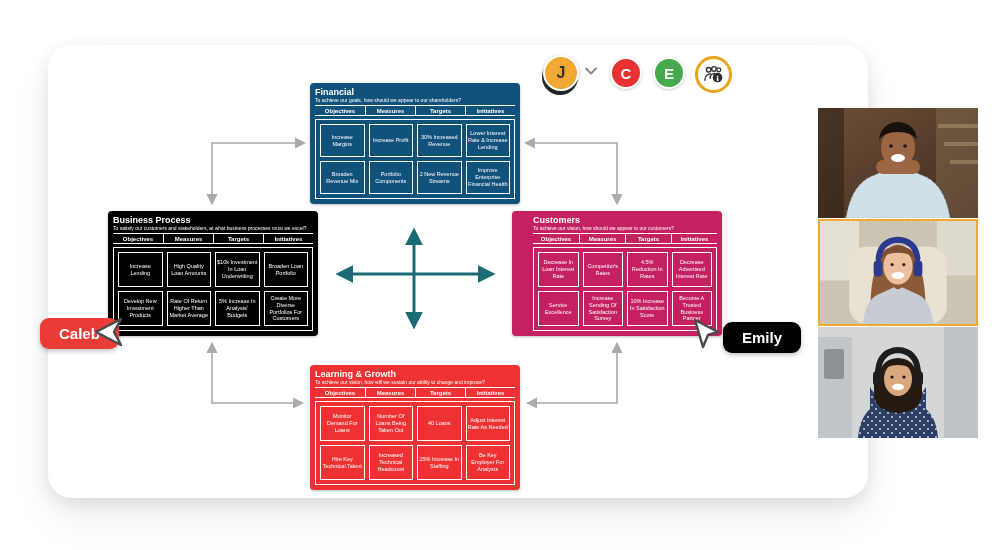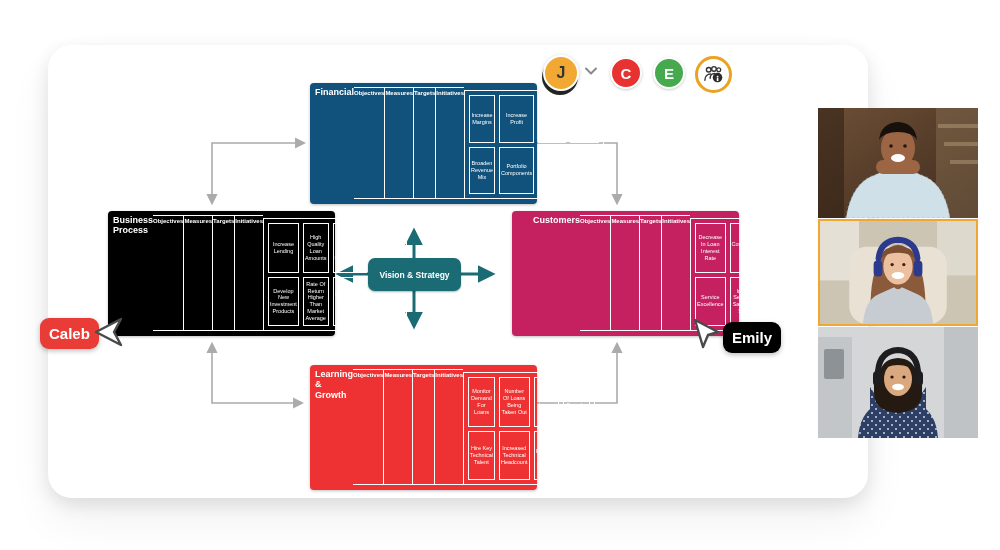--- a/index.html
+++ b/index.html
@@ -7,22 +7,22 @@
   .stage { position:relative; width:1000px; height:550px; background:#fff; }
 
   
   .card { position:absolute; left:48px; top:45px; width:820px; height:453px; background:#fff;
           border-radius:24px; box-shadow:0 6px 18px rgba(0,0,0,.10), 0 22px 44px rgba(0,0,0,.06); }
 
   
   .lines { position:absolute; left:0; top:0; width:1000px; height:550px; pointer-events:none; }
 
   
-  .quad { position:absolute; width:227px; color:#fff; border-radius:4px; padding:4px 5px 5px 5px;
-          display:flex; flex-direction:row; box-shadow:0 1px 3px rgba(0,0,0,.25); }
+  .quad { position:absolute; width:210px; color:#fff; border-radius:4px; padding:4px 5px 5px 5px;
+          display:flex; flex-direction:column; box-shadow:0 1px 3px rgba(0,0,0,.25); }
   .q-title { font-size:9px; font-weight:bold; line-height:1.15; }
   .q-sub { font-size:5px; line-height:1.2; margin-bottom:2px; white-space:nowrap; overflow:hidden; }
   .qcols { display:grid; grid-template-columns:repeat(4,1fr); border-top:1px solid #fff; border-bottom:1px solid #fff; }
   .qcol { font-size:6px; font-weight:bold; text-align:center; padding:1.5px 0; }
   .qcol + .qcol { border-left:1px solid #fff; }
   .qbody { flex:1; border:1.5px solid #fff; margin-top:3px; display:grid;
            grid-template-columns:repeat(4,1fr); grid-auto-rows:1fr; gap:4px; padding:4px; }
   .qcell { border:1.5px solid #fff; display:flex; align-items:center; justify-content:center;
            text-align:center; font-size:5.5px; line-height:1.25; padding:2px 1px; }
 
@@ -31,21 +31,21 @@
   #quad-customers { left:512px; top:211px; height:125px; }
   #quad-learning  { left:310px; top:340px; height:125px; }
 
   
   .center-node { position:absolute; left:368px; top:258px; width:93px; height:33px; border-radius:7px;
                  display:flex; align-items:center; justify-content:center; color:#fff;
                  font-size:8.5px; font-weight:bold; box-shadow:0 1px 2px rgba(0,0,0,.3); }
 
   
   .cursor-label { position:absolute; color:#fff; font-size:15px; font-weight:bold;
-                  padding:7px 9px; border-radius:9px; box-shadow:0 2px 5px rgba(0,0,0,.25); }
+                  padding:7px 19px; border-radius:9px; box-shadow:0 2px 5px rgba(0,0,0,.25); }
   #caleb-label { left:40px;  top:318px; }
   #emily-label { left:723px; top:322px; }
   .cursor-arrow { position:absolute; }
   #caleb-cursor { left:94px;  top:316px; }
   #emily-cursor { left:692px; top:318px; }
 
   
   .avatar { position:absolute; border-radius:50%; display:flex; align-items:center; justify-content:center;
             font-weight:bold; border:2px solid #fff; }
   #avatar-j { left:543px; top:55px; width:36px; height:36px; font-size:16px; color:#333;
@@ -167,21 +167,20 @@
         <div class="qcell">Number Of Loans Being Taken Out</div>
         <div class="qcell">40 Loans</div>
         <div class="qcell">Adjust Interest Rate As Needed</div>
         <div class="qcell">Hire Key Technical Talent</div>
         <div class="qcell">Increased Technical Headcount</div>
         <div class="qcell">25% Increase In Staffing</div>
         <div class="qcell">Be Key Employer For Analysts</div>
       </div>
   </div>
 
-  <div class="center-node" id="center-node" style="background: rgb(26, 107, 116);">Vision &amp; Strategy</div>
 
   <div class="cursor-label" id="caleb-label" style="background: rgb(233, 60, 54);">Caleb</div>
   <svg class="cursor-arrow" id="caleb-cursor" width="30" height="32" viewBox="0 0 30 32">
     <path d="M2 16 L27 3 L20 16 L27 29 Z" fill="#fff" stroke="#4a4a4a" stroke-width="2.4" stroke-linejoin="round"></path>
   </svg>
   <div class="cursor-label" id="emily-label" style="background: #000000;">Emily</div>
   <svg class="cursor-arrow" id="emily-cursor" width="28" height="32" viewBox="0 0 28 32">
     <path d="M3 2 L11 29 L16 17 L26 14 Z" fill="#fff" stroke="#4a4a4a" stroke-width="2.4" stroke-linejoin="round"></path>
   </svg>
 

